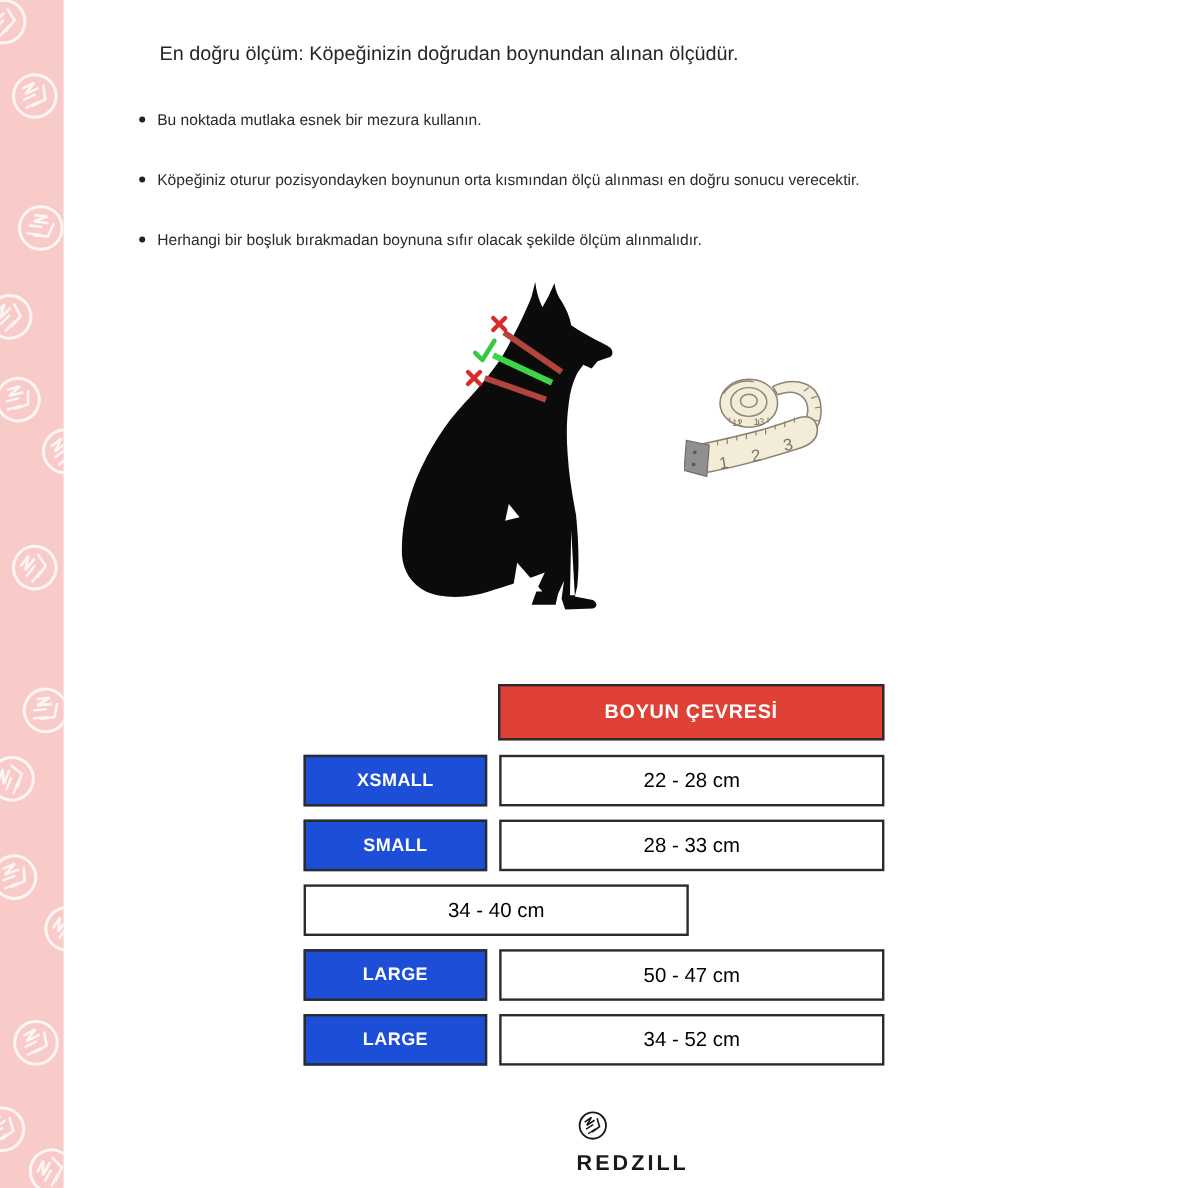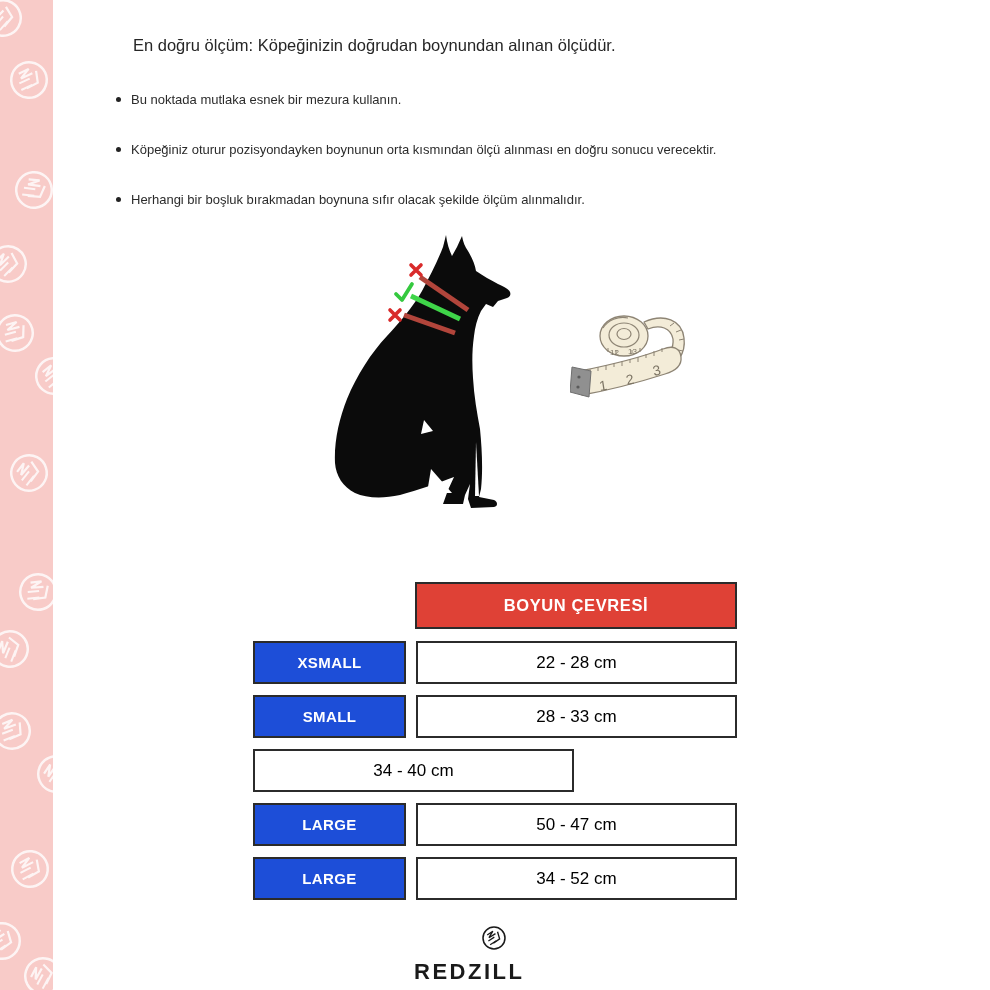--- a/index.html
+++ b/index.html
@@ -25,21 +25,21 @@
     font-size:13px;color:#2b2b2b;white-space:nowrap;
   }
   .bullet .dot{
     width:5px;height:5px;border-radius:50%;background:#222;
     margin-right:10px;flex:none;
   }
   
   .dog-svg{position:absolute;left:330px;top:230px;}
   .tape-svg{position:absolute;left:570px;top:300px;}
   
-  .size-table{position:absolute;left:253px;top:582px;width:484px;}
+  .size-table{position:absolute;left:253px;top:570px;width:484px;}
   .header-box{
     box-sizing:border-box;margin-left:162px;width:322px;height:47px;
     background:#df4136;border:2px solid #2b2b2b;margin-bottom:12px;
     display:flex;align-items:center;justify-content:center;
     color:#ffffff;font-weight:bold;font-size:16.5px;letter-spacing:.6px;
   }
   .s-row{display:flex;height:43px;margin-bottom:11px;}
   .size-box{
     box-sizing:border-box;width:153px;margin-right:10px;
     background:#1d4ed8;border:2px solid #2b2b2b;
@@ -48,22 +48,22 @@
   }
   .range-box{
     box-sizing:border-box;width:321px;
     background:#ffffff;border:2px solid #2b2b2b;
     display:flex;align-items:center;justify-content:center;
     color:#000000;font-size:17px;
   }
   
   .footer-logo{position:absolute;left:481px;top:925px;color:#1a1a1a;}
   .brand{
-    position:absolute;left:414px;top:959px;width:160px;text-align:left;
-    font-size:22px;font-weight:bold;letter-spacing:2.5px;color:#1a1a1a;
+    position:absolute;left:414px;top:959px;width:160px;text-align:right;
+    font-size:18px;font-weight:bold;letter-spacing:2.5px;color:#1a1a1a;
   }
 </style>
 </head>
 <body>
 
 <svg width="0" height="0" style="position:absolute" aria-hidden="true">
   <defs>
     <symbol id="zill" viewBox="0 0 44 44">
       <circle cx="22" cy="22" r="18.6" fill="none" stroke="currentColor" stroke-width="2.6"></circle>
       <path fill="none" stroke="currentColor" stroke-width="2.3" d="M10.5,17 L20,10.5 L13.5,21.5 L24.5,14.5"></path>

